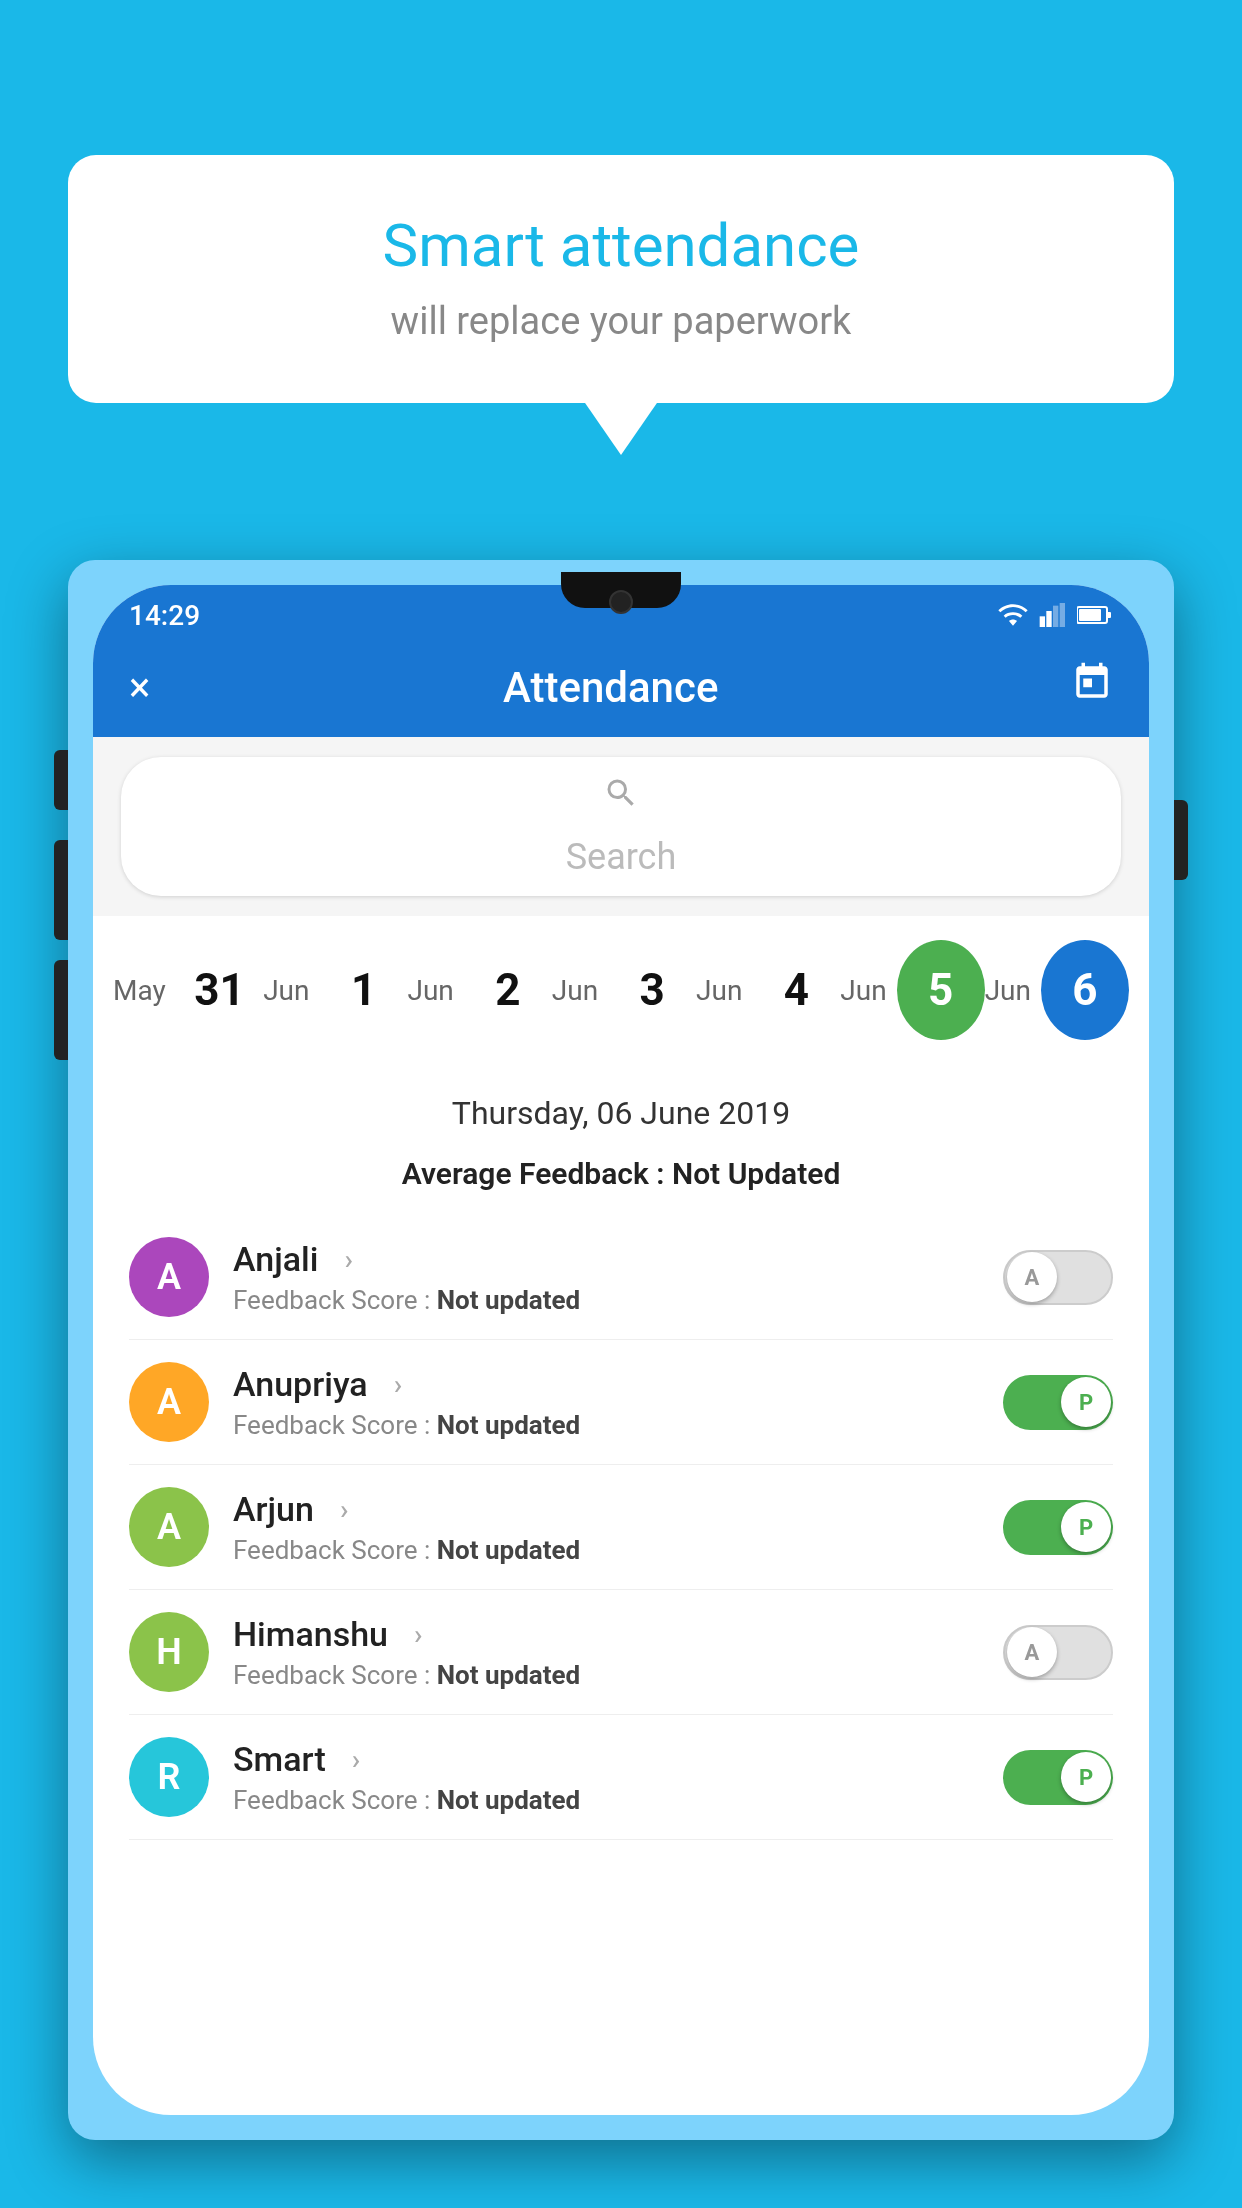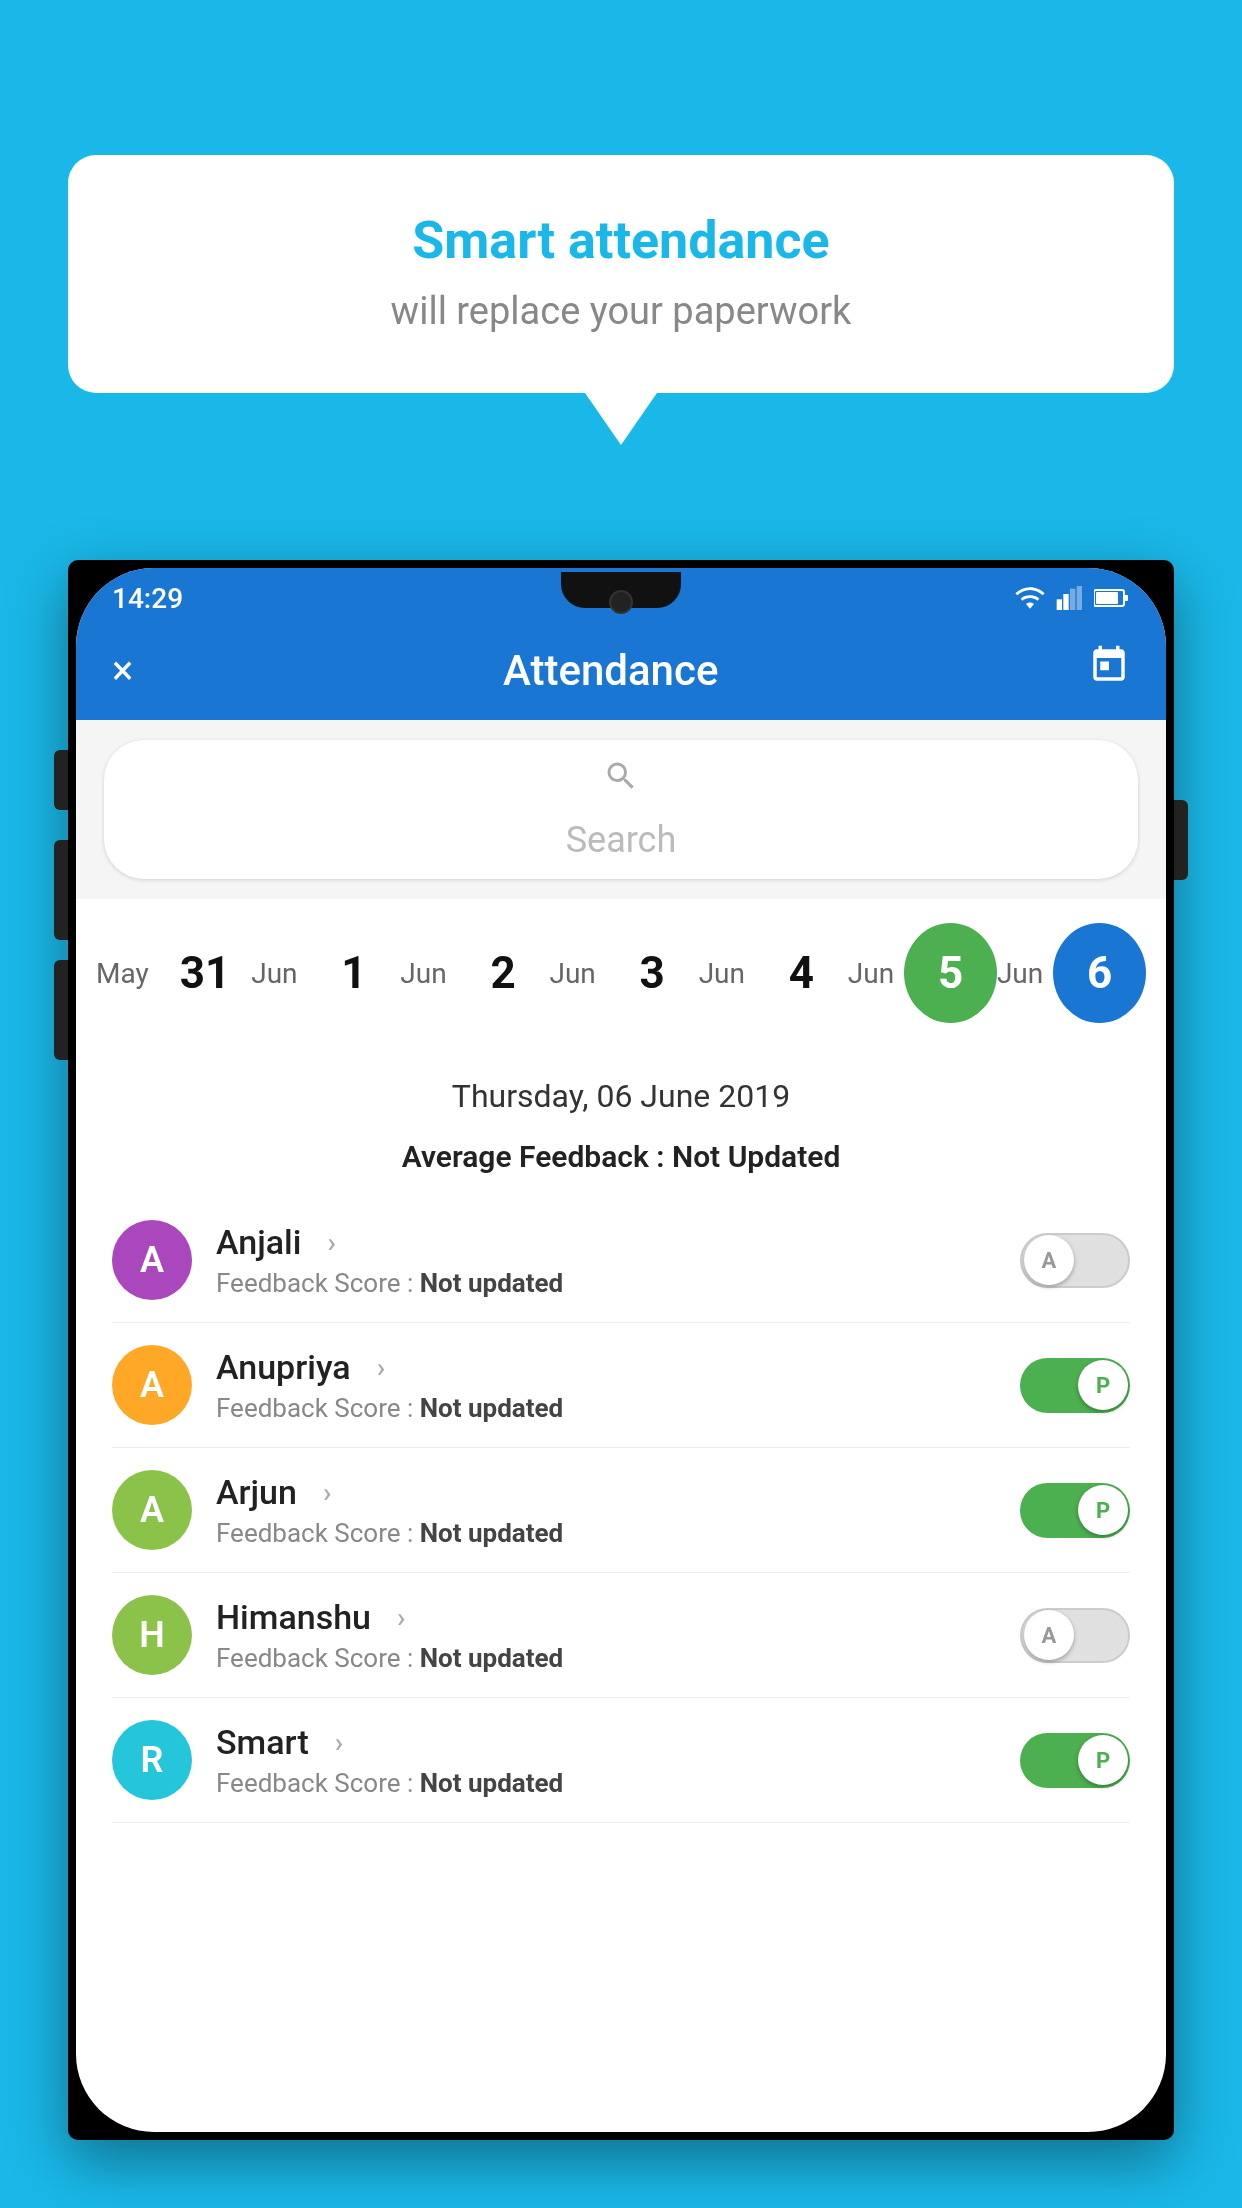--- a/index.html
+++ b/index.html
@@ -33,22 +33,22 @@
       transform: translateX(-50%);
       width: 0;
       height: 0;
       border-left: 38px solid transparent;
       border-right: 38px solid transparent;
       border-top: 55px solid white;
     }
 
     .bubble-title {
       color: #1ab8e8;
-      font-size: 52px;
-      font-weight: 700;
+      font-size: 60px;
+      font-weight: 400;
       margin-bottom: 18px;
     }
 
     .bubble-subtitle {
       color: #888;
       font-size: 38px;
       font-weight: 400;
     }
 
     
@@ -56,24 +56,24 @@
       position: absolute;
       top: 560px;
       left: 68px;
       right: 68px;
       bottom: 0;
     }
 
     .phone-outer {
       width: 100%;
       height: 1580px;
-      background: #000000;
-      border-radius: 10px;
+      background: #7dd3fc;
+      border-radius: 27px;
       position: relative;
-      padding: 8px;
+      padding: 25px;
       box-shadow: 0 20px 60px rgba(0,0,0,0.4);
     }
 
     
     .phone-notch {
       position: absolute;
       top: 12px;
       left: 50%;
       transform: translateX(-50%);
       width: 120px;

